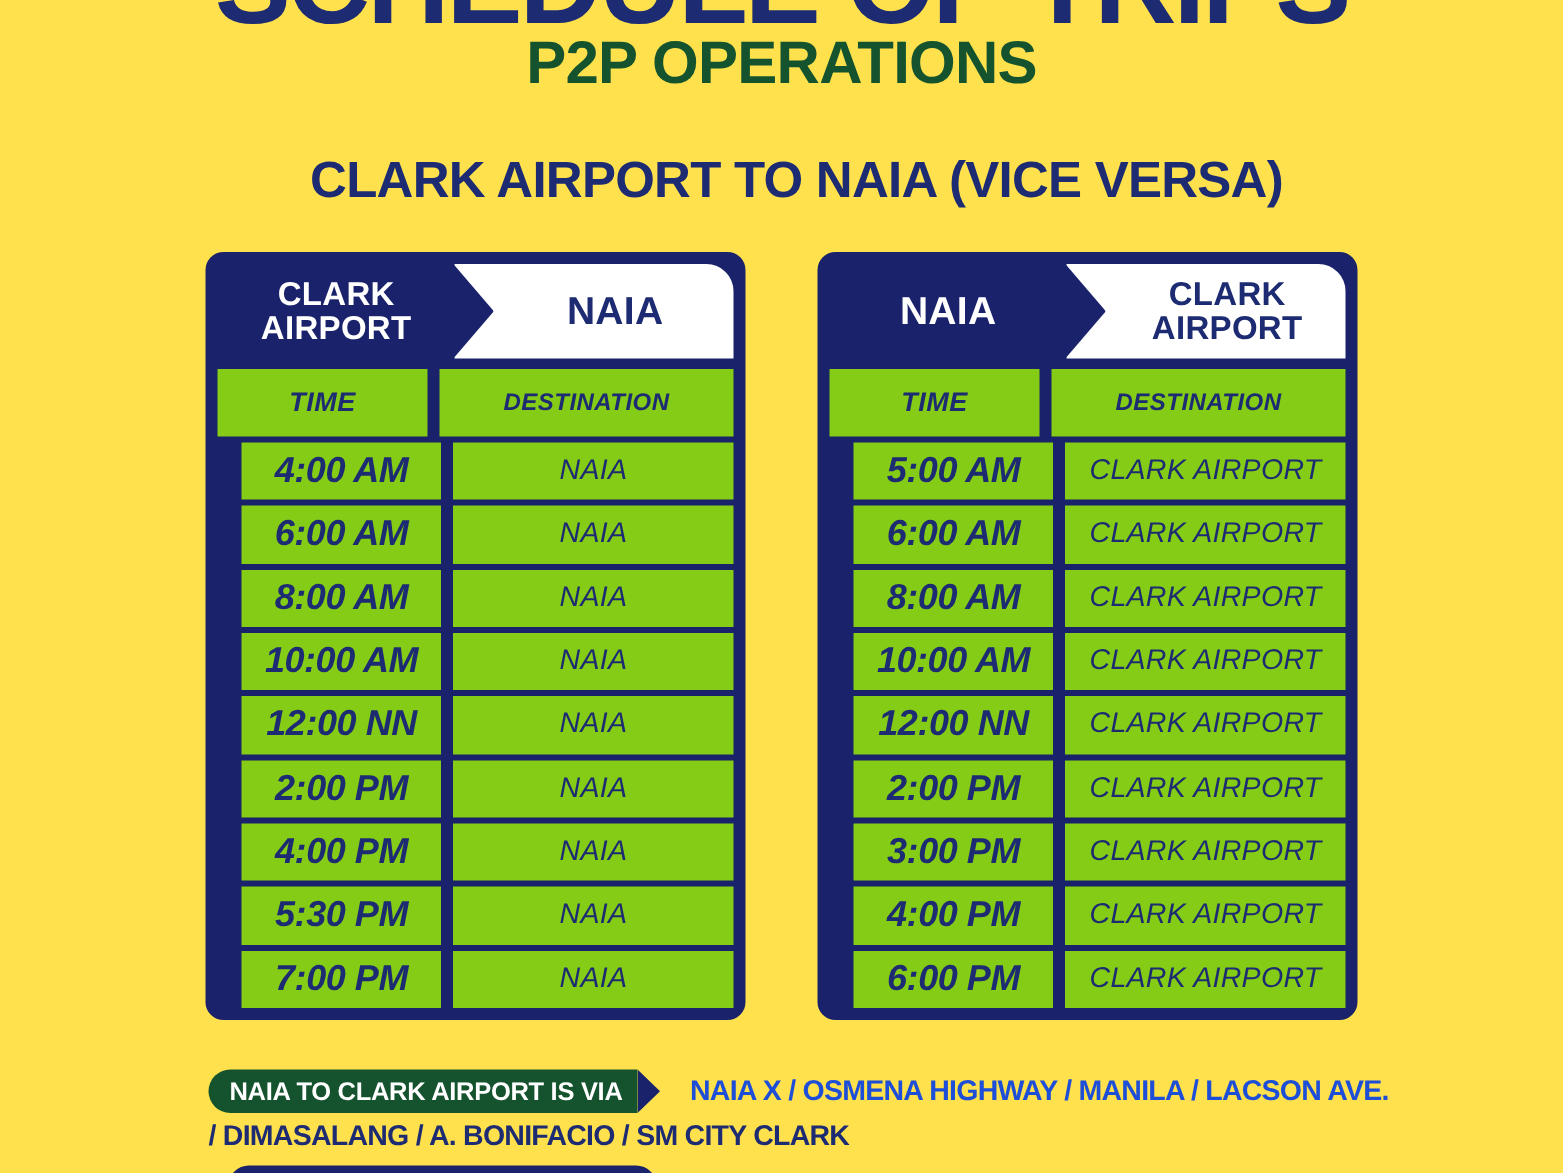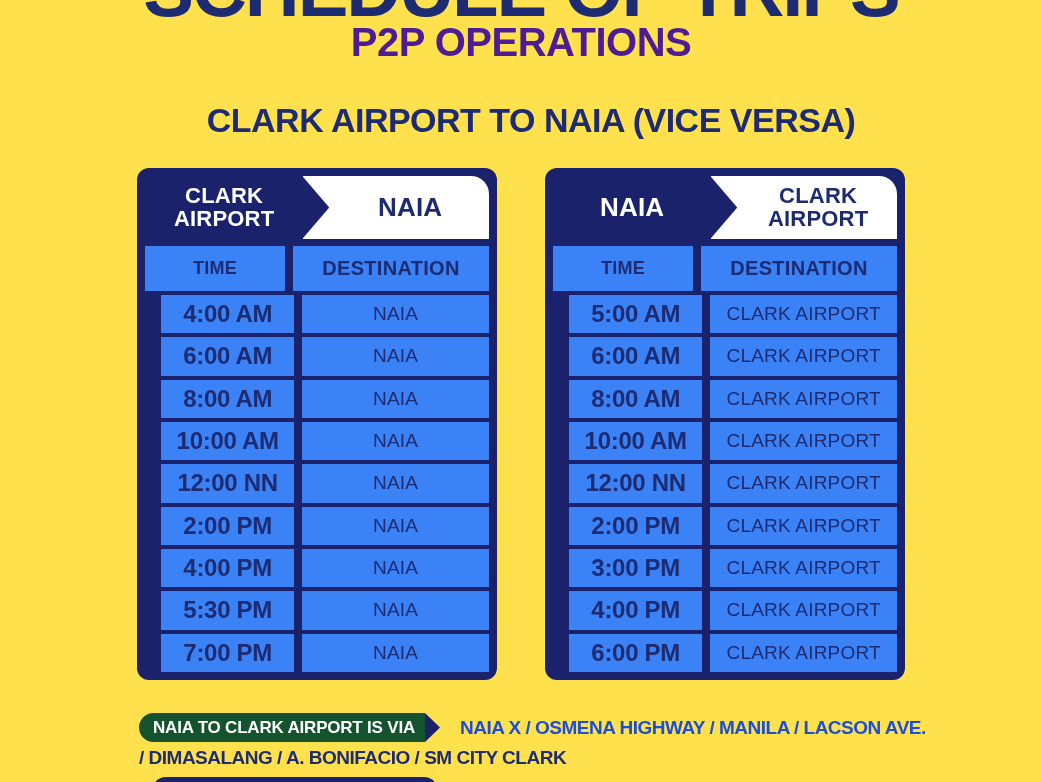--- a/index.html
+++ b/index.html
@@ -12,21 +12,21 @@
 
   
   .main-title{
     position:absolute;top:-48px;left:0;width:100%;
     text-align:center;font-size:76px;line-height:76px;font-weight:bold;
     letter-spacing:-2px;color:#1D2B72;white-space:nowrap;
   }
   .sub-title{
     position:absolute;top:20px;left:0;width:100%;
     text-align:center;font-size:40px;line-height:44px;font-weight:bold;
-    letter-spacing:-0.5px;color:#4c1d95;
+    letter-spacing:-0.5px;color:#14532d;
   }
   .route-heading{
     position:absolute;top:100px;left:0;width:100%;
     text-align:center;font-size:34px;line-height:40px;font-weight:bold;
     letter-spacing:-0.5px;color:#1D2B72;padding-left:10px;
   }
 
   
   .sched-table{
     position:absolute;top:168px;width:360px;height:512px;
@@ -63,26 +63,26 @@
   .band .one-line{font-size:26px;}
 
   .rows{flex:1;display:flex;flex-direction:column;gap:4px;}
   .hrow,.drow{
     display:grid;grid-template-columns:140fr 196fr;column-gap:8px;
   }
   .hrow{flex:0 0 45px;}
   .drows{flex:1;display:flex;flex-direction:column;gap:4px;padding-left:16px;}
   .drow{flex:1;}
   .cell{
-    background:#3b82f6;display:flex;align-items:center;justify-content:center;
-    color:#1D2B72;overflow:hidden;
+    background:#84cc16;display:flex;align-items:center;justify-content:center;
+    color:#1D2B72;overflow:hidden;font-style:italic;
   }
   .hrow .cell{font-weight:bold;}
   .cell.h-time{font-size:18px;letter-spacing:0.3px;}
-  .cell.h-dest{font-size:20px;letter-spacing:0.3px;}
+  .cell.h-dest{font-size:16px;letter-spacing:0.3px;}
   .cell.time{font-weight:bold;font-size:24px;letter-spacing:-0.3px;}
   .cell.dest{font-size:19px;letter-spacing:0.2px;}
 
   
   .via-badge{
     position:absolute;left:139px;top:713px;height:29px;
     display:flex;align-items:stretch;
   }
   .via-badge-pill{
     background:#14532d;border-radius:15px 0 0 15px;

